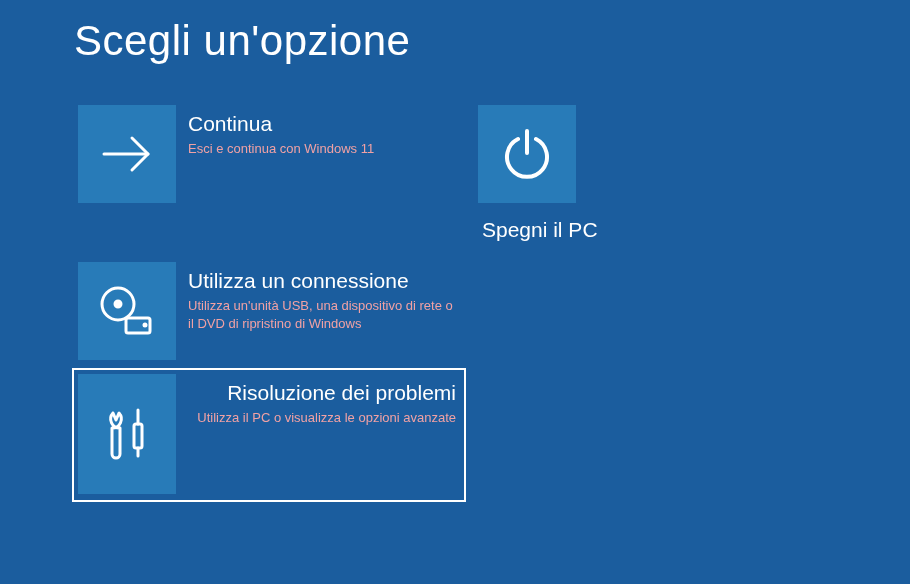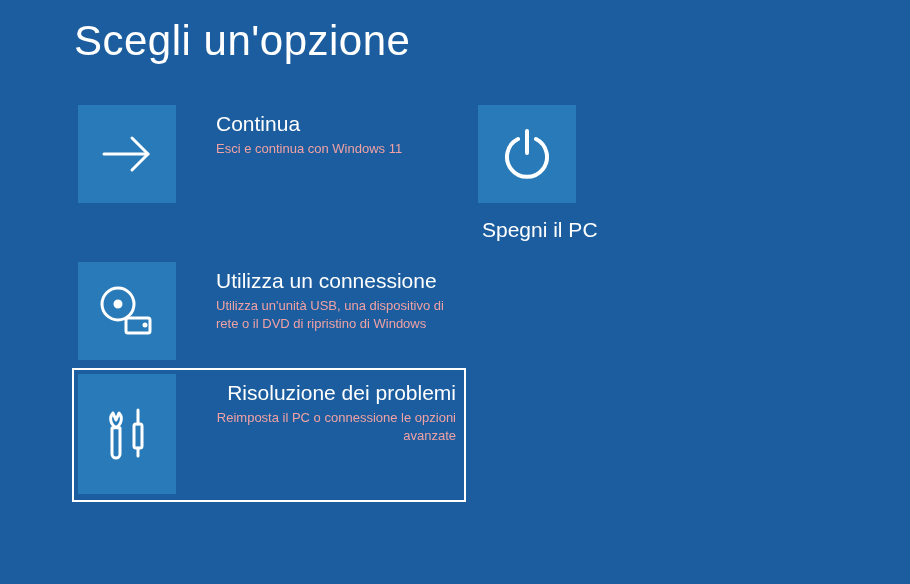--- a/index.html
+++ b/index.html
@@ -28,21 +28,20 @@
     .row {
       display: flex;
       gap: 6px;
     }
     .tile {
       display: flex;
       width: 390px;
       min-height: 106px;
       padding: 0;
       cursor: pointer;
-      gap: 28px;
     }
     .tile.selected {
       outline: 2px solid #ffffff;
       outline-offset: 0;
     }
     .tile.tall { min-height: 130px; text-align: right; }
     .icon-box {
       width: 98px;
       height: 98px;
       background: #287bb8;
@@ -151,19 +150,19 @@
               <path d="M 15 13 A 9 9 0 0 0 22 28 L 22 54 A 4 4 0 0 1 14 54 L 14 28 A 9 9 0 0 0 21 13 L 18 20 L 15 13 Z"></path>
 
               <line x1="40" y1="10" x2="40" y2="24"></line>
               <rect x="36" y="24" width="8" height="24" rx="2"></rect>
               <line x1="40" y1="48" x2="40" y2="56"></line>
             </g>
           </svg>
         </div>
         <div class="text-box">
           <div class="tile-title">Risoluzione dei problemi</div>
-          <div class="tile-desc">Reimposta il PC o connessione le opzioni avanzate</div>
+          <div class="tile-desc">Utilizza il PC o visualizza le opzioni avanzate</div>
         </div>
       </div>
     </div>
 
   </div>
 </div>
 
 </body></html>

